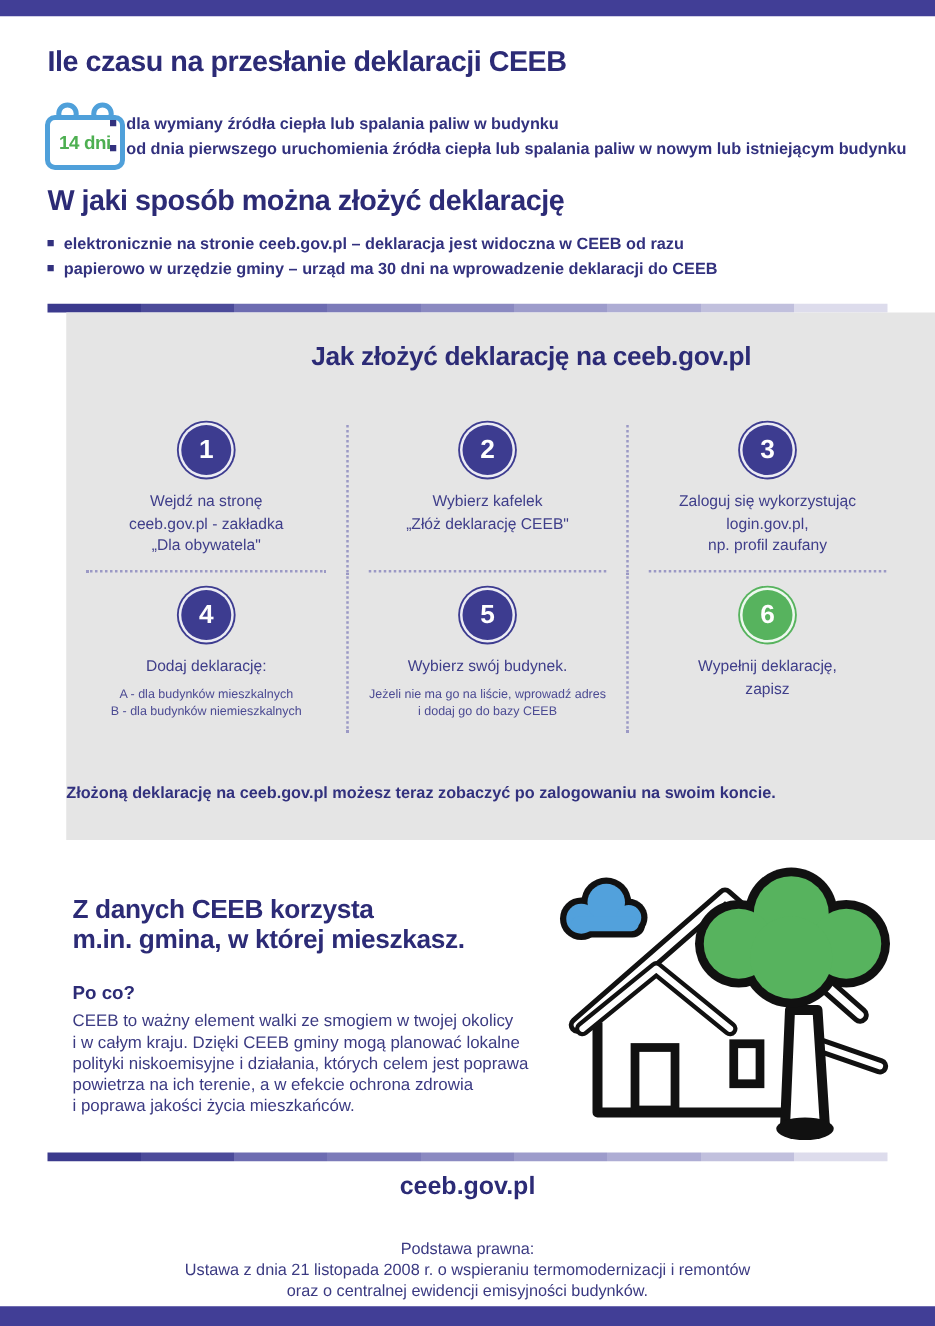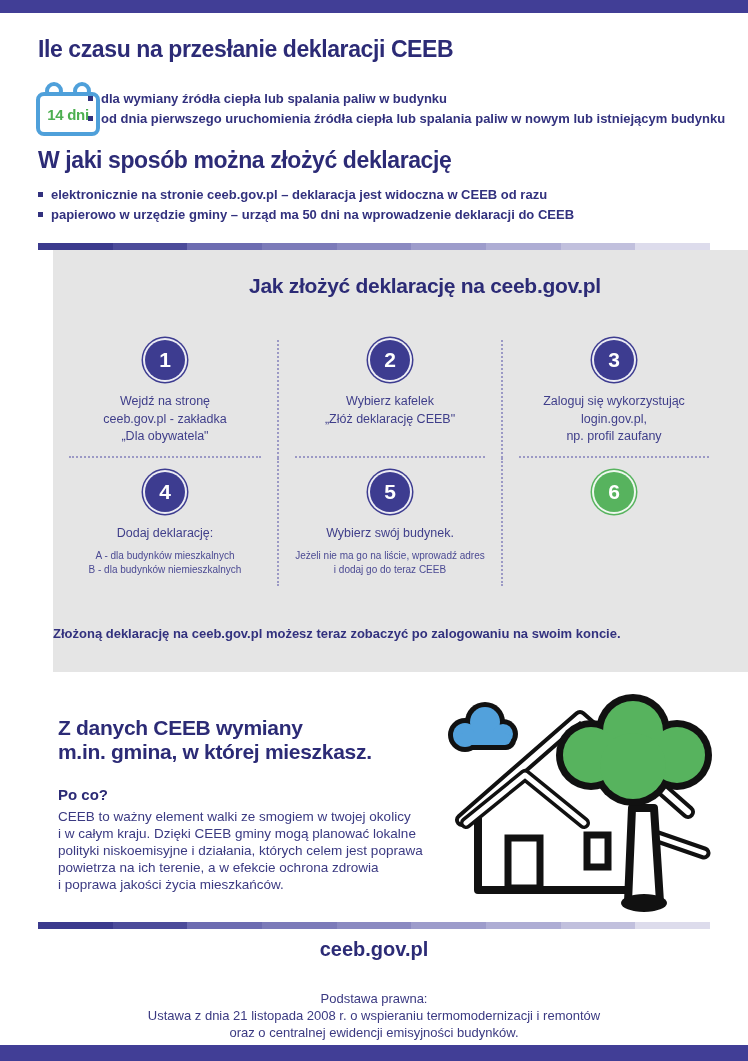--- a/index.html
+++ b/index.html
@@ -84,21 +84,21 @@
   <div class="bullets">
     <div class="bullet">dla wymiany źródła ciepła lub spalania paliw w budynku</div>
     <div class="bullet">od dnia pierwszego uruchomienia źródła ciepła lub spalania paliw w nowym lub istniejącym budynku</div>
   </div>
 </div>
 
 <div class="abs h1" id="how-title">W jaki sposób można złożyć deklarację</div>
 
 <div class="abs bullets" id="how-bullets">
   <div class="bullet">elektronicznie na stronie ceeb.gov.pl – deklaracja jest widoczna w CEEB od razu</div>
-  <div class="bullet">papierowo w urzędzie gminy – urząd ma 50 dni na wprowadzenie deklaracji do CEEB</div>
+  <div class="bullet">papierowo w urzędzie gminy – urząd ma 30 dni na wprowadzenie deklaracji do CEEB</div>
 </div>
 
 <div class="abs stripe" id="stripe-top"></div>
 
 <div class="abs panel">
   <div class="panel-title">Jak złożyć deklarację na ceeb.gov.pl</div>
   <div class="steps-grid">
     <div class="cell row1">
       <div class="stepnum">1</div>
       <div class="steptext">Wejdź na stronę
@@ -119,30 +119,32 @@
     <div class="cell row2">
       <div class="stepnum">4</div>
       <div class="steptext">Dodaj deklarację:</div>
       <div class="stepsub">A - dla budynków mieszkalnych
 B - dla budynków niemieszkalnych</div>
     </div>
     <div class="cell row2 vsep">
       <div class="stepnum">5</div>
       <div class="steptext">Wybierz swój budynek.</div>
       <div class="stepsub">Jeżeli nie ma go na liście, wprowadź adres
-i dodaj go do teraz CEEB</div>
+i dodaj go do bazy CEEB</div>
     </div>
     <div class="cell row2 vsep green">
       <div class="stepnum">6</div>
+      <div class="steptext">Wypełnij deklarację,
+zapisz</div>
     </div>
   </div>
   <div class="panel-note">Złożoną deklarację na ceeb.gov.pl możesz teraz zobaczyć po zalogowaniu na swoim koncie.</div>
 </div>
 
-<div class="abs" id="benefits-title">Z danych CEEB wymiany
+<div class="abs" id="benefits-title">Z danych CEEB korzysta
 m.in. gmina, w której mieszkasz.</div>
 <div class="abs" id="benefits-subtitle">Po co?</div>
 <div class="abs" id="benefits-paragraph">CEEB to ważny element walki ze smogiem w twojej okolicy
 i w całym kraju. Dzięki CEEB gminy mogą planować lokalne
 polityki niskoemisyjne i działania, których celem jest poprawa
 powietrza na ich terenie, a w efekcie ochrona zdrowia
 i poprawa jakości życia mieszkańców.</div>
 
 <div class="abs art">
   <svg viewBox="0 0 302 228" width="302" height="228">

